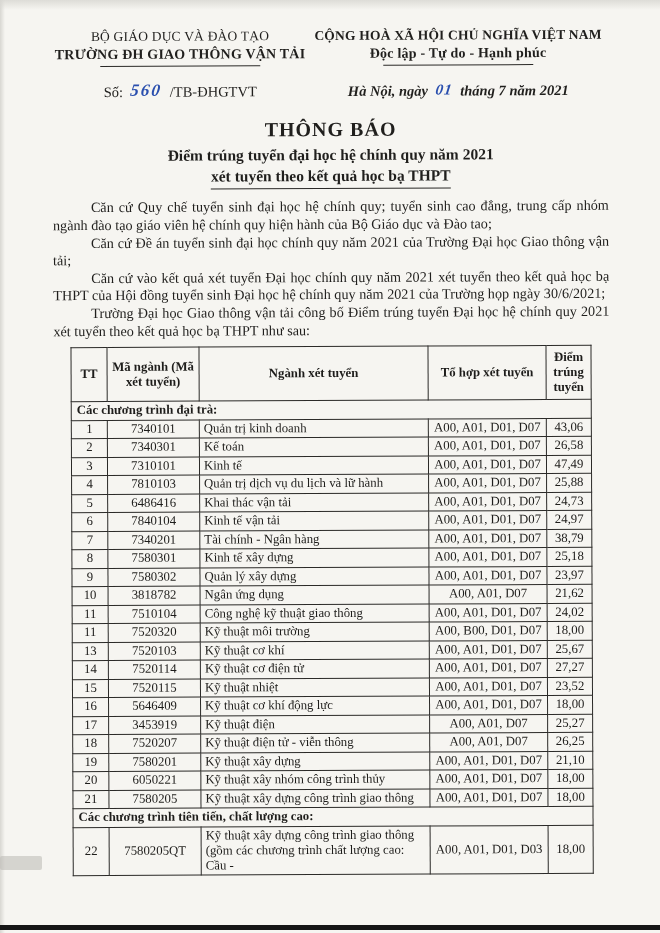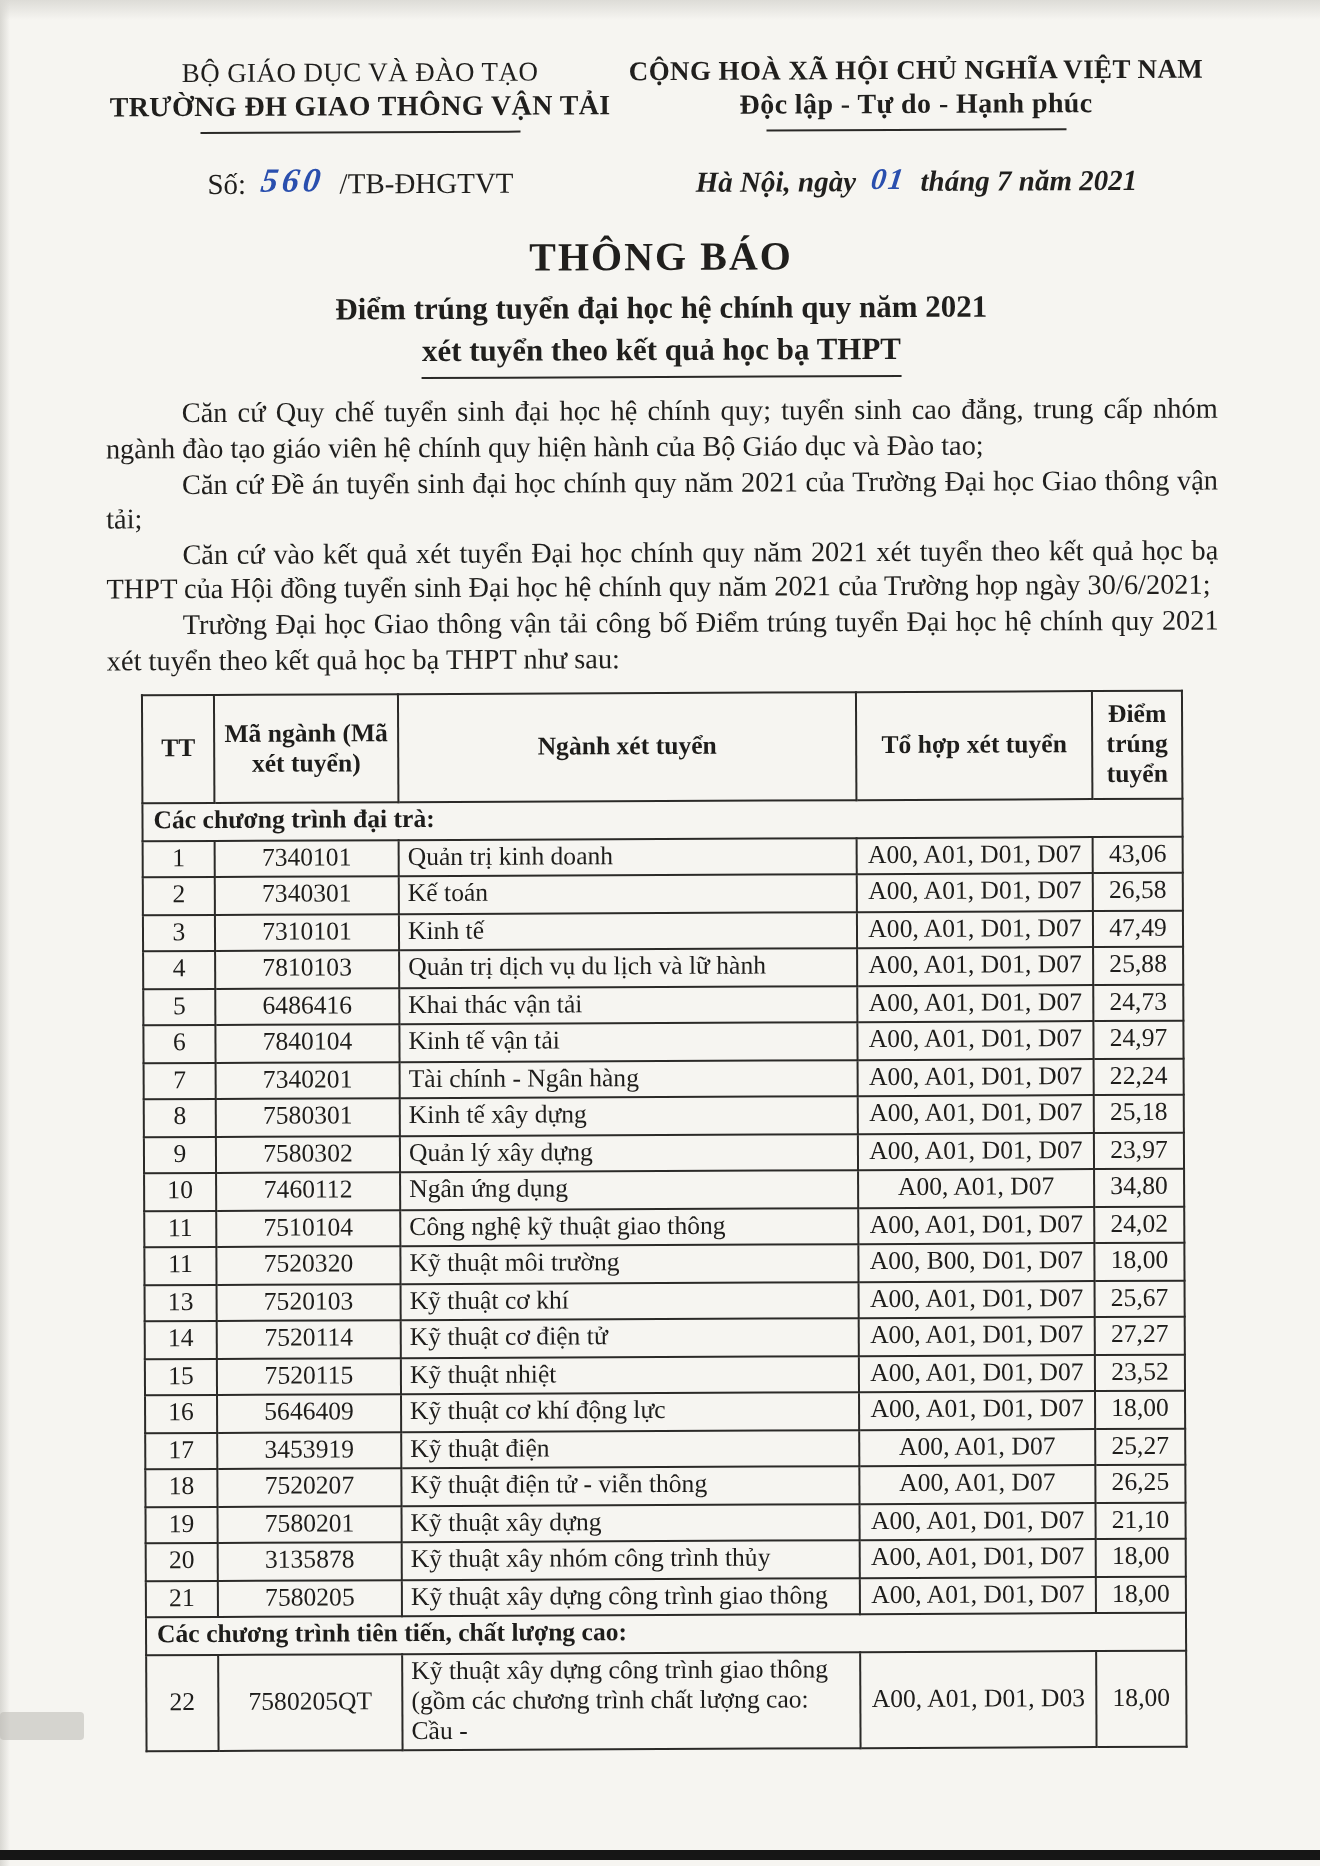--- a/index.html
+++ b/index.html
@@ -168,42 +168,42 @@
           <td class="c">7840104</td>
           <td class="major">Kinh tế vận tải</td>
           <td class="c">A00, A01, D01, D07</td>
           <td class="c">24,97</td>
         </tr>
         <tr class="data">
           <td class="c">7</td>
           <td class="c">7340201</td>
           <td class="major">Tài chính - Ngân hàng</td>
           <td class="c">A00, A01, D01, D07</td>
-          <td class="c">22,24</td>
+          <td class="c">38,79</td>
         </tr>
         <tr class="data">
           <td class="c">8</td>
           <td class="c">7580301</td>
           <td class="major">Kinh tế xây dựng</td>
           <td class="c">A00, A01, D01, D07</td>
           <td class="c">25,18</td>
         </tr>
         <tr class="data">
           <td class="c">9</td>
           <td class="c">7580302</td>
           <td class="major">Quản lý xây dựng</td>
           <td class="c">A00, A01, D01, D07</td>
           <td class="c">23,97</td>
         </tr>
         <tr class="data">
           <td class="c">10</td>
-          <td class="c">7460112</td>
+          <td class="c">3818782</td>
           <td class="major">Ngân ứng dụng</td>
           <td class="c">A00, A01, D07</td>
-          <td class="c">34,80</td>
+          <td class="c">21,62</td>
         </tr>
         <tr class="data">
           <td class="c">11</td>
           <td class="c">7510104</td>
           <td class="major">Công nghệ kỹ thuật giao thông</td>
           <td class="c">A00, A01, D01, D07</td>
           <td class="c">24,02</td>
         </tr>
         <tr class="data">
           <td class="c">11</td>
@@ -256,21 +256,21 @@
         </tr>
         <tr class="data">
           <td class="c">19</td>
           <td class="c">7580201</td>
           <td class="major">Kỹ thuật xây dựng</td>
           <td class="c">A00, A01, D01, D07</td>
           <td class="c">21,10</td>
         </tr>
         <tr class="data">
           <td class="c">20</td>
-          <td class="c">3135878</td>
+          <td class="c">6050221</td>
           <td class="major">Kỹ thuật xây nhóm công trình thủy</td>
           <td class="c">A00, A01, D01, D07</td>
           <td class="c">18,00</td>
         </tr>
         <tr class="data">
           <td class="c">21</td>
           <td class="c">7580205</td>
           <td class="major">Kỹ thuật xây dựng công trình giao thông</td>
           <td class="c">A00, A01, D01, D07</td>
           <td class="c">18,00</td>

